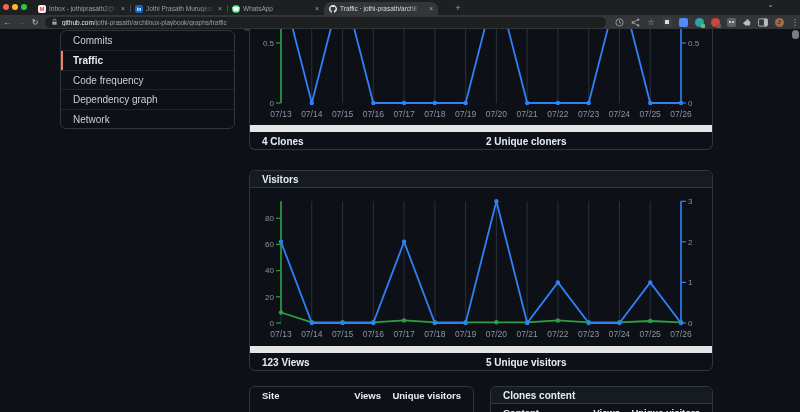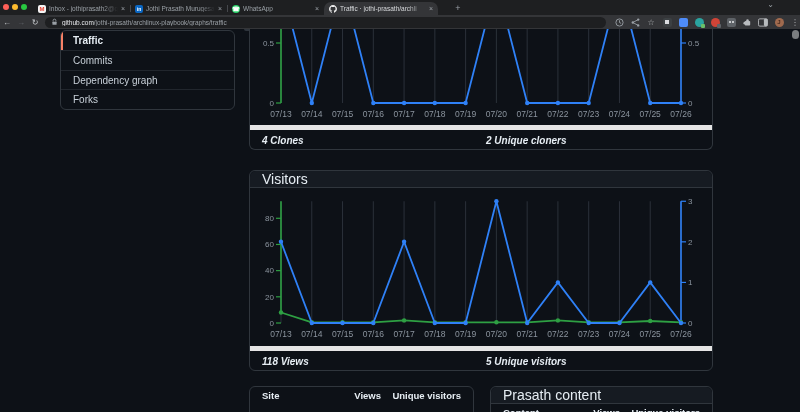--- a/index.html
+++ b/index.html
@@ -53,24 +53,24 @@
       border-radius:6px;background:#0d1117;overflow:hidden;}
   .mitem{position:relative;height:19.4px;line-height:19.4px;padding-left:12px;
       font-size:10px;color:#c9d1d9;border-top:1px solid #21262d;}
   .mitem:first-child{border-top:none;}
   .mitem.active{color:#e6edf3;font-weight:600;}
   .mitem .bar{position:absolute;left:0;top:0;bottom:0;width:2px;background:#f78166;}
 
   .main{position:absolute;left:249px;top:0;width:464px;}
   .card{border:1px solid #30363d;border-radius:6px;background:#0d1117;}
   .card-head{height:17px;line-height:17px;background:#161b22;border-bottom:1px solid #30363d;
-      border-radius:6px 6px 0 0;padding-left:12px;font-size:14px;font-weight:normal;color:#e6edf3;}
+      border-radius:6px 6px 0 0;padding-left:12px;font-size:10px;font-weight:bold;color:#e6edf3;}
   .clones-card{position:absolute;top:0;left:0;width:464px;border-top:none;border-radius:0 0 6px 6px;}
   .visitors-card{position:absolute;top:141px;left:0;width:464px;}
-  .chart-foot{position:relative;height:24px;border-top:5px solid #e5e5e5;font-style:italic;}
+  .chart-foot{position:relative;height:24px;border-top:7px solid #e5e5e5;}
   .chart-foot span{position:absolute;top:50%;transform:translateY(-50%);
       font-size:10px;font-weight:600;color:#e6edf3;white-space:nowrap;}
   .chart-foot .f-left{left:12px;}
   .chart-foot .f-right{left:236px;}
   svg{display:block;}
   svg text{font-family:"Liberation Sans",sans-serif;}
 
   .bottomrow{position:absolute;top:357px;left:0;width:464px;}
   .tbl-card{position:absolute;top:0;height:60px;overflow:hidden;}
   .tbl-card.left{left:0;width:225px;}
@@ -196,24 +196,25 @@
         </span>
         <span class="tbi">⋮</span>
       </div>
   </div>
 
   <div class="page">
     <span class="artifact" style="left:244px;width:21px"></span>
     <span class="artifact" style="left:267px;width:20px"></span>
 
     <nav class="sidemenu" id="sidemenu">
+        <div class="mitem"><span>Commits</span></div>
         <div class="mitem active"><span class="bar"></span><span>Traffic</span></div>
-        <div class="mitem"><span>Commits</span></div>
+        <div class="mitem"><span>Code frequency</span></div>
         <div class="mitem"><span>Dependency graph</span></div>
-        <div class="mitem"><span>Forks</span></div>
+        <div class="mitem"><span>Network</span></div>
       </nav>
 
     <div class="main">
 
       <div class="card clones-card">
         <svg id="clones-svg" width="462" height="96">
             <line x1="31" y1="0" x2="31" y2="74" stroke="#2b313a" stroke-width="1"></line>
             <line x1="61.769" y1="0" x2="61.769" y2="74" stroke="#2b313a" stroke-width="1"></line>
             <line x1="92.538" y1="0" x2="92.538" y2="74" stroke="#2b313a" stroke-width="1"></line>
             <line x1="123.30699999999999" y1="0" x2="123.30699999999999" y2="74" stroke="#2b313a" stroke-width="1"></line>
@@ -349,35 +350,35 @@
             <text x="215.61399999999998" y="149" text-anchor="middle" font-size="8.5" fill="#8b949e">07/19</text>
             <text x="246.38299999999998" y="149" text-anchor="middle" font-size="8.5" fill="#8b949e">07/20</text>
             <text x="277.152" y="149" text-anchor="middle" font-size="8.5" fill="#8b949e">07/21</text>
             <text x="307.921" y="149" text-anchor="middle" font-size="8.5" fill="#8b949e">07/22</text>
             <text x="338.69" y="149" text-anchor="middle" font-size="8.5" fill="#8b949e">07/23</text>
             <text x="369.459" y="149" text-anchor="middle" font-size="8.5" fill="#8b949e">07/24</text>
             <text x="400.22799999999995" y="149" text-anchor="middle" font-size="8.5" fill="#8b949e">07/25</text>
             <text x="430.99699999999996" y="149" text-anchor="middle" font-size="8.5" fill="#8b949e">07/26</text>
           </svg>
         <div class="chart-foot">
-          <span class="f-left">118 Views</span>
+          <span class="f-left">123 Views</span>
           <span class="f-right">5 Unique visitors</span>
         </div>
       </div>
 
       <div class="bottomrow">
         <div class="card tbl-card left">
           <div class="tbl-header-row">
             <span class="c-name">Site</span>
             <span class="c-views">Views</span>
             <span class="c-uniq">Unique visitors</span>
           </div>
         </div>
         <div class="card tbl-card right">
-          <div class="card-head">Prasath content</div>
+          <div class="card-head">Clones content</div>
           <div class="tbl-header-row">
             <span class="c-name">Content</span>
             <span class="c-views">Views</span>
             <span class="c-uniq">Unique visitors</span>
           </div>
         </div>
       </div>
     </div>
 
     <div class="scroll-thumb"></div>

